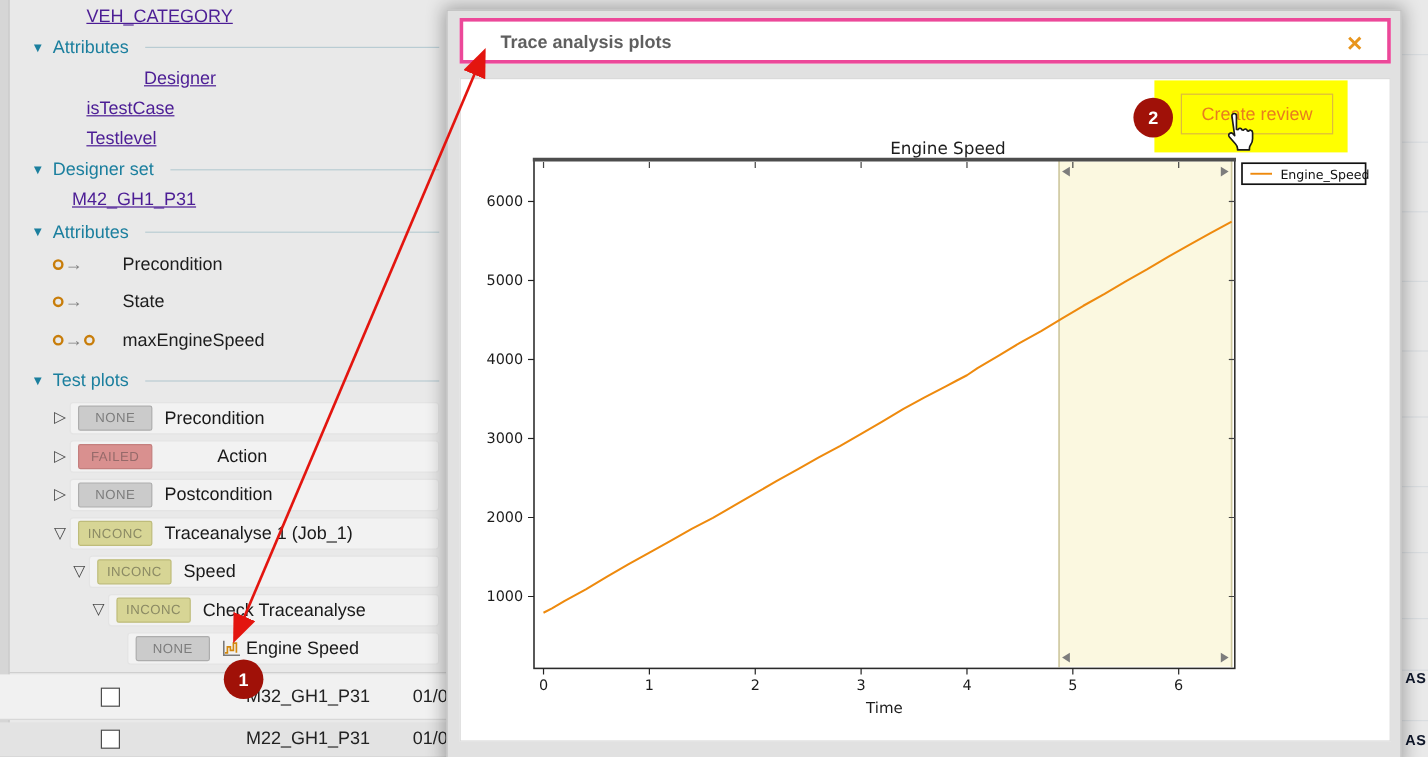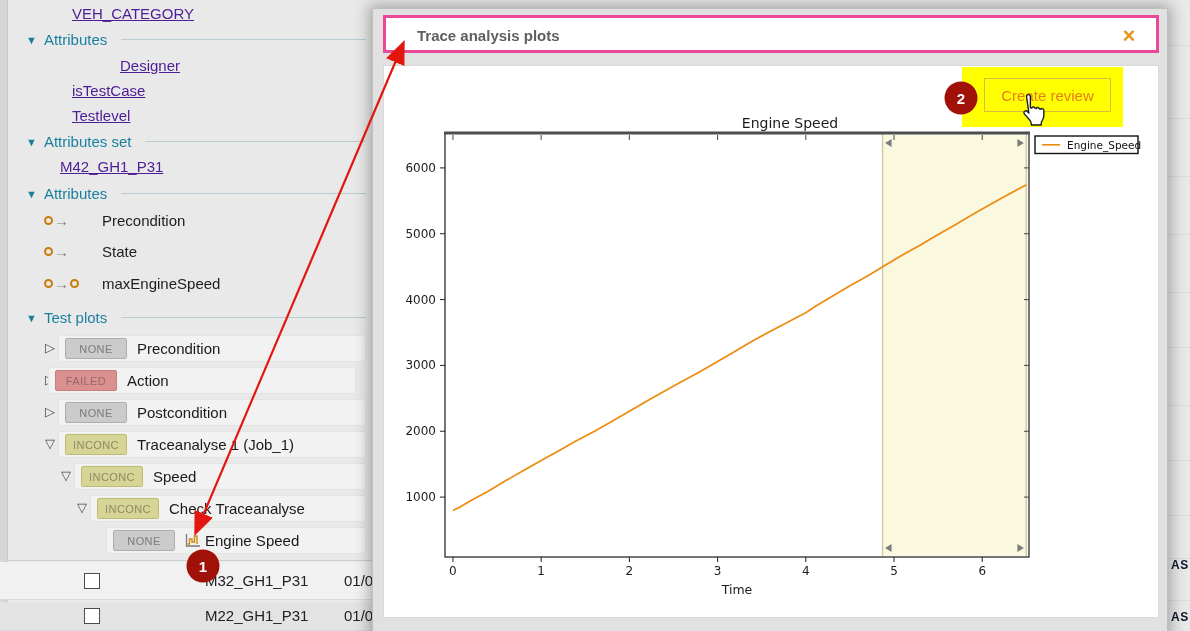--- a/index.html
+++ b/index.html
@@ -56,21 +56,21 @@
         <div class="tree-section" style="top: 31px;">
           <span class="tri">▼</span>
           <span>Attributes</span>
           <span class="secline"></span>
         </div>
         <div class="tree-item" style="top: 57px; left: 72px; margin-left: 48px;">Designer</div>
         <div class="tree-item" style="top: 82px; left: 72px;">isTestCase</div>
         <div class="tree-item" style="top: 107px; left: 72px;">Testlevel</div>
         <div class="tree-section" style="top: 133px;">
           <span class="tri">▼</span>
-          <span>Attributes set</span>
+          <span>Designer set</span>
           <span class="secline"></span>
         </div>
         <div class="tree-item" style="top: 158px; left: 60px;">M42_GH1_P31</div>
         <div class="tree-section" style="top: 185px;">
           <span class="tri">▼</span>
           <span>Attributes</span>
           <span class="secline"></span>
         </div>
         <div class="arg-row" style="top: 212px;">
           <span class="arg-ic">
@@ -100,21 +100,21 @@
           <span class="secline"></span>
         </div>
       </div>
     <div id="test-steps">
         <div class="expander" style="top: 340px; left: 43px;">▷</div>
         <div class="step-row" style="top: 335px; left: 58px; width: 308px;">
           <span class="badge" style="background: rgb(203, 203, 203); border: 1px solid rgb(173, 173, 173); color: rgb(124, 124, 124);">NONE</span>
           <span class="step-label">Precondition</span>
         </div>
         <div class="expander" style="top: 372px; left: 43px;">▷</div>
-        <div class="step-row" style="top: 367px; left: 48px; width: 308px;">
+        <div class="step-row" style="top: 367px; left: 58px; width: 308px; gap: 44px;">
           <span class="badge" style="background: rgb(217, 144, 143); border: 1px solid rgb(196, 127, 126); color: rgb(150, 106, 106);">FAILED</span>
           <span class="step-label">Action</span>
         </div>
         <div class="expander" style="top: 404px; left: 43px;">▷</div>
         <div class="step-row" style="top: 399px; left: 58px; width: 308px;">
           <span class="badge" style="background: rgb(203, 203, 203); border: 1px solid rgb(173, 173, 173); color: rgb(124, 124, 124);">NONE</span>
           <span class="step-label">Postcondition</span>
         </div>
         <div class="expander" style="top: 436px; left: 43px;">▽</div>
         <div class="step-row" style="top: 431px; left: 58px; width: 308px;">

